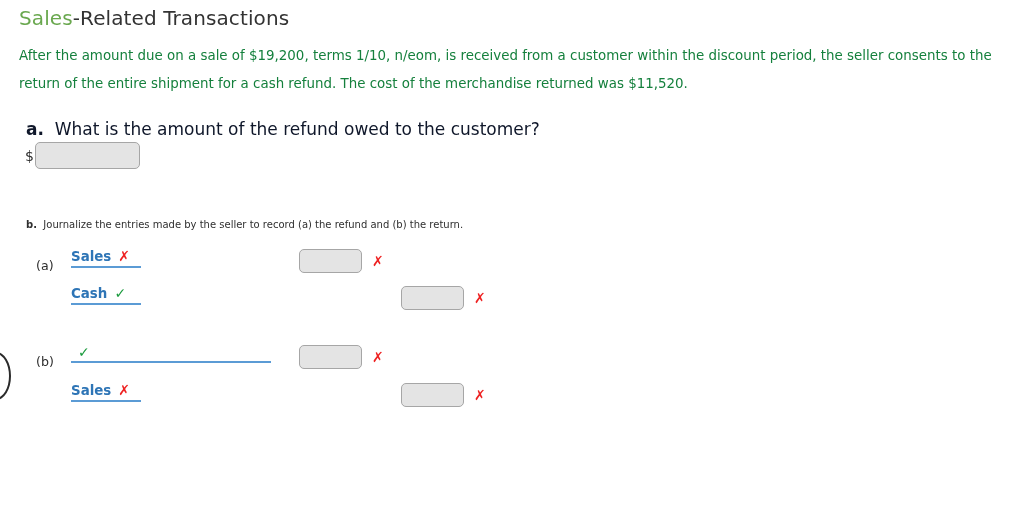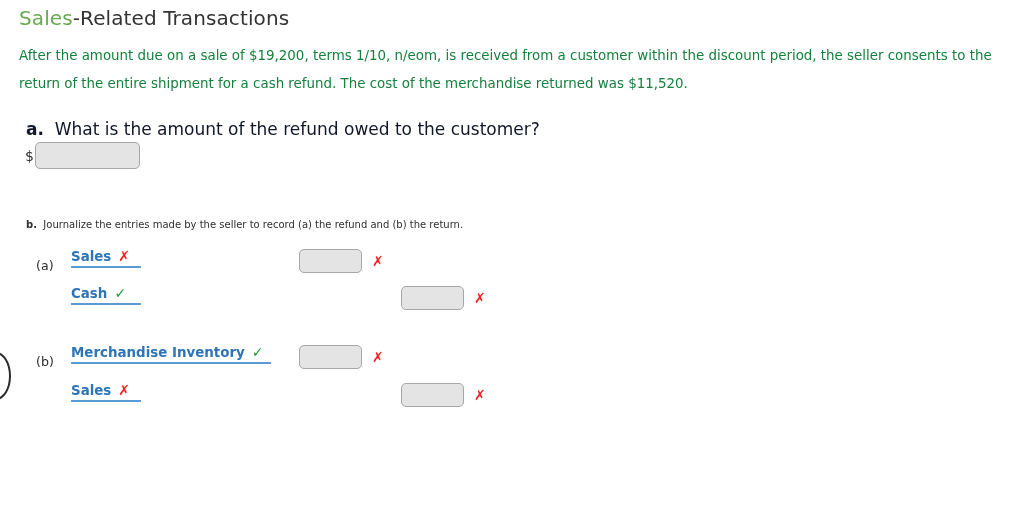--- a/index.html
+++ b/index.html
@@ -199,21 +199,20 @@
   </span>
   <span class="box-wrap" style="left:401px;">
     <input class="ansbox ansbox-sm" type="text" value="" style="">
     <span class="mark">✗</span>
   </span>
 </div>
 
 <div class="jrow" style="left:0; top:345px; width:520px;">
   <span class="jmarker" style="left:36px;">(b)</span>
   <span class="acct" style="left:71px; min-width:200px;">
-    <span class="acct-name">Merchandise Inventory</span>
     <span class="mark mark-ok">✓</span>
   </span>
   <span class="box-wrap" style="left:299px;">
     <input class="ansbox ansbox-sm" type="text" value="" style="">
     <span class="mark">✗</span>
   </span>
 </div>
 
 <div class="jrow" style="left:0; top:383px; width:520px;">
   <span class="acct" style="left:71px; min-width:70px;">

